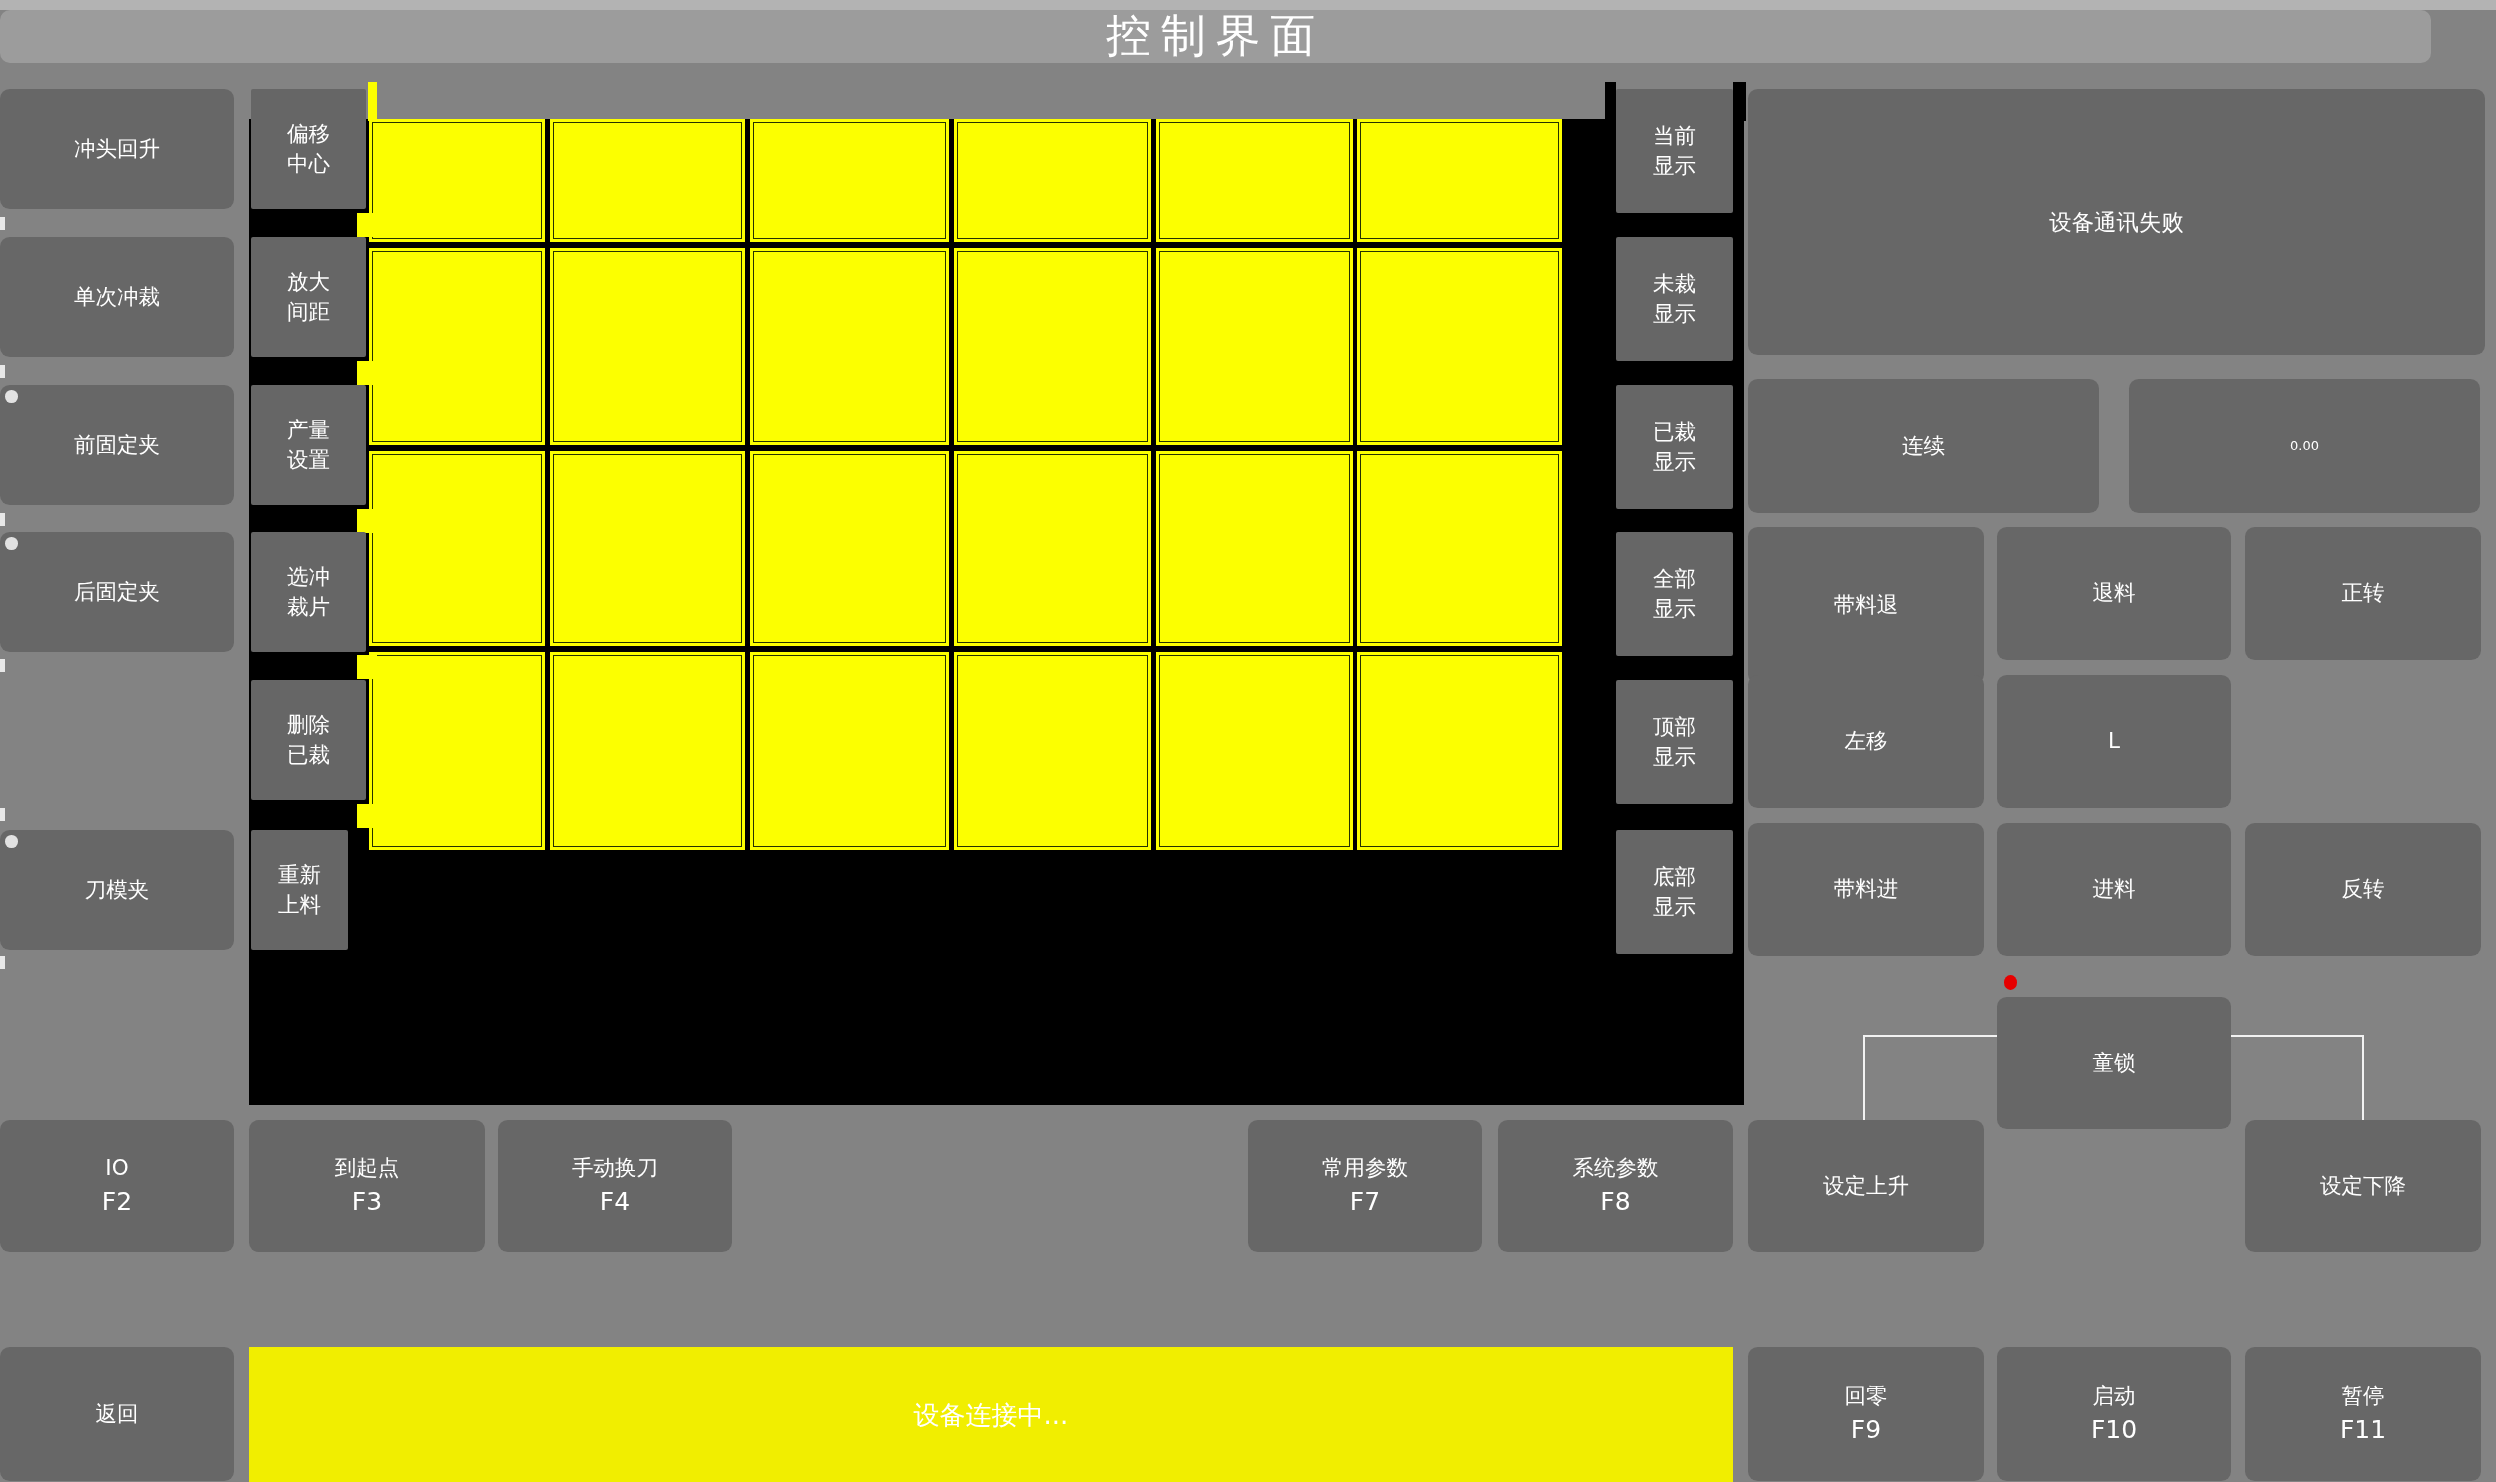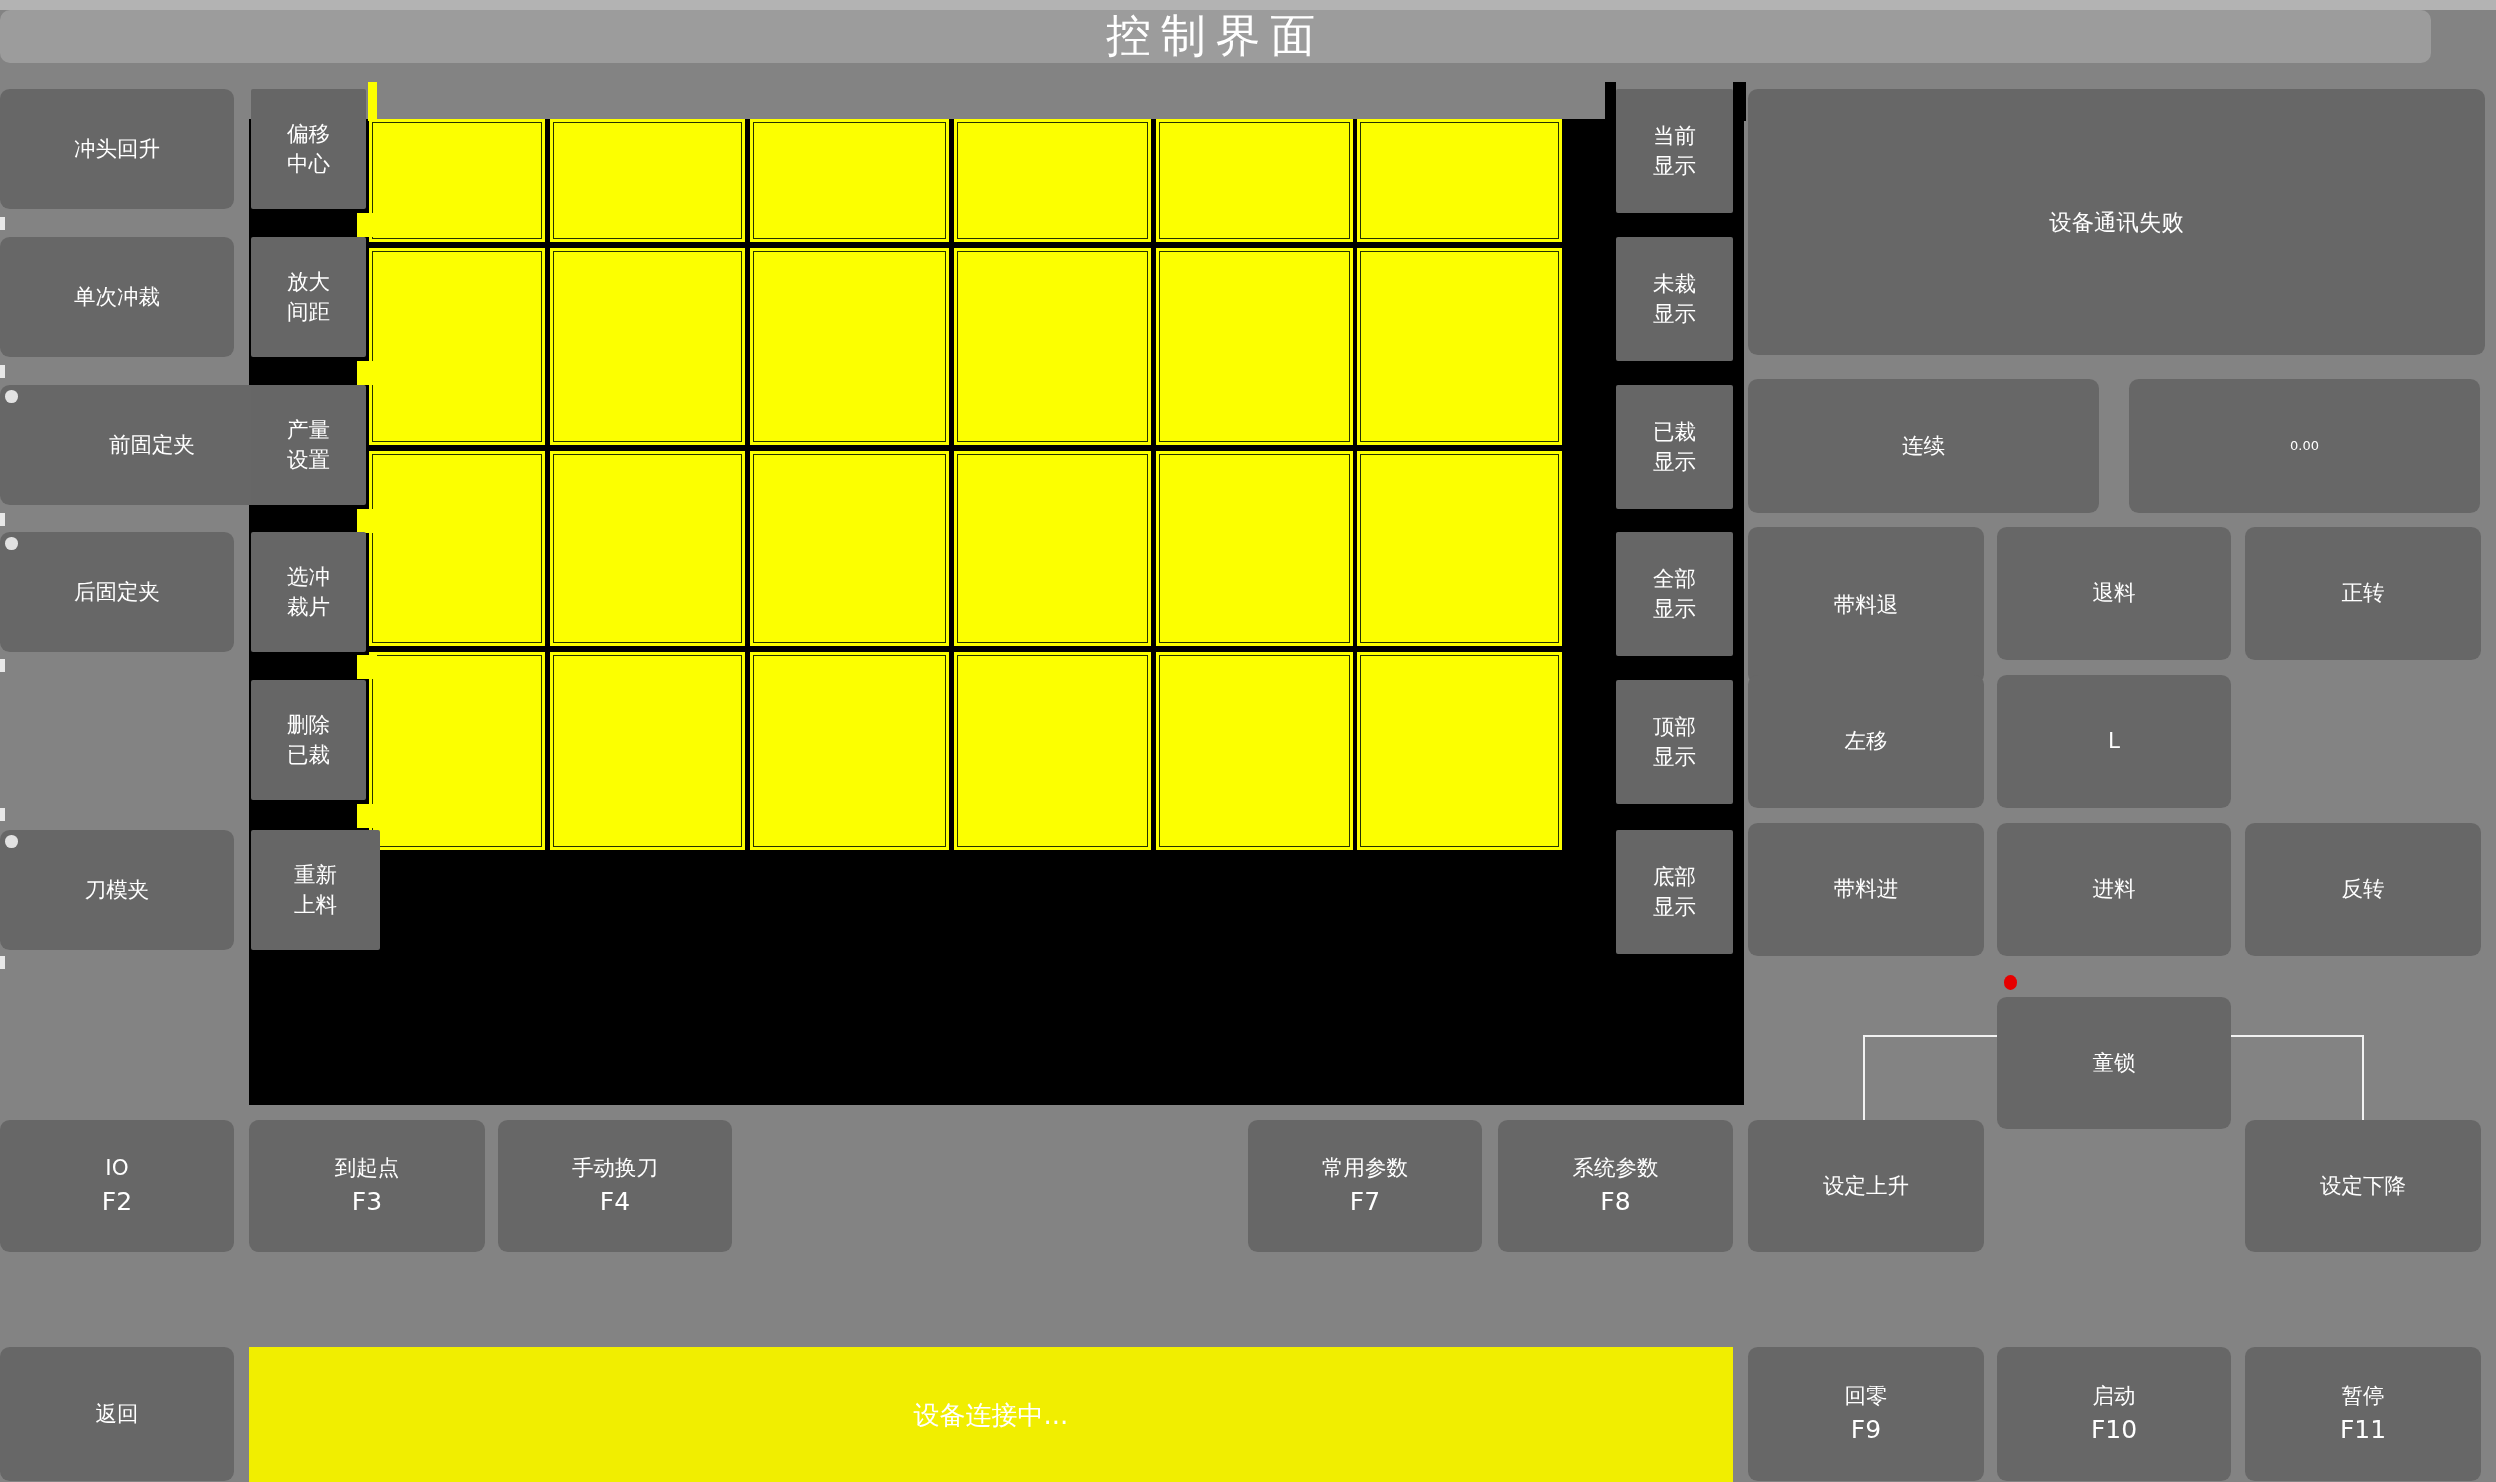--- a/index.html
+++ b/index.html
@@ -83,21 +83,21 @@
   <div class="ytick" style="left: 357px; top: 509px; width: 19.5px; height: 24.4px; background: rgb(252, 255, 0);"></div>
   <div class="ytick" style="left: 357px; top: 655px; width: 19.5px; height: 24.4px; background: rgb(252, 255, 0);"></div>
   <div class="ytick" style="left: 357px; top: 804px; width: 19.5px; height: 24.4px; background: rgb(252, 255, 0);"></div>
 
   <div class="btn" style="left:0;top:89px;width:234px;height:120px;">
     <span>冲头回升</span>
   </div>
   <div class="btn" style="left:0;top:237px;width:234px;height:120px;">
     <span>单次冲裁</span>
   </div>
-  <div class="btn" style="left:0;top:385px;width:234px;height:120px;padding-left:35px;">
+  <div class="btn" style="left:0;top:385px;width:234px;height:120px;">
     <span class="dot"></span>
     <span>前固定夹</span>
   </div>
   <div class="btn" style="left:0;top:532px;width:234px;height:120px;">
     <span class="dot"></span>
     <span>后固定夹</span>
   </div>
   <div class="btn" style="left:0;top:830px;width:234px;height:120px;">
     <span class="dot"></span>
     <span>刀模夹</span>
@@ -123,21 +123,21 @@
     <span>设置</span>
   </div>
   <div class="btn sq" style="left:251px;top:532px;width:115px;height:120px;">
     <span>选冲</span>
     <span>裁片</span>
   </div>
   <div class="btn sq" style="left:251px;top:680px;width:115px;height:120px;">
     <span>删除</span>
     <span>已裁</span>
   </div>
-  <div class="btn sq" style="left:251px;top:830px;width:129px;height:120px;">
+  <div class="btn sq" style="left:251px;top:830px;width:97px;height:120px;">
     <span>重新</span>
     <span>上料</span>
   </div>
 
   <div class="btn sq" style="left:1616px;top:89px;width:117px;height:124px;">
     <span>当前</span>
     <span>显示</span>
   </div>
   <div class="btn sq" style="left:1616px;top:237px;width:117px;height:124px;">
     <span>未裁</span>

